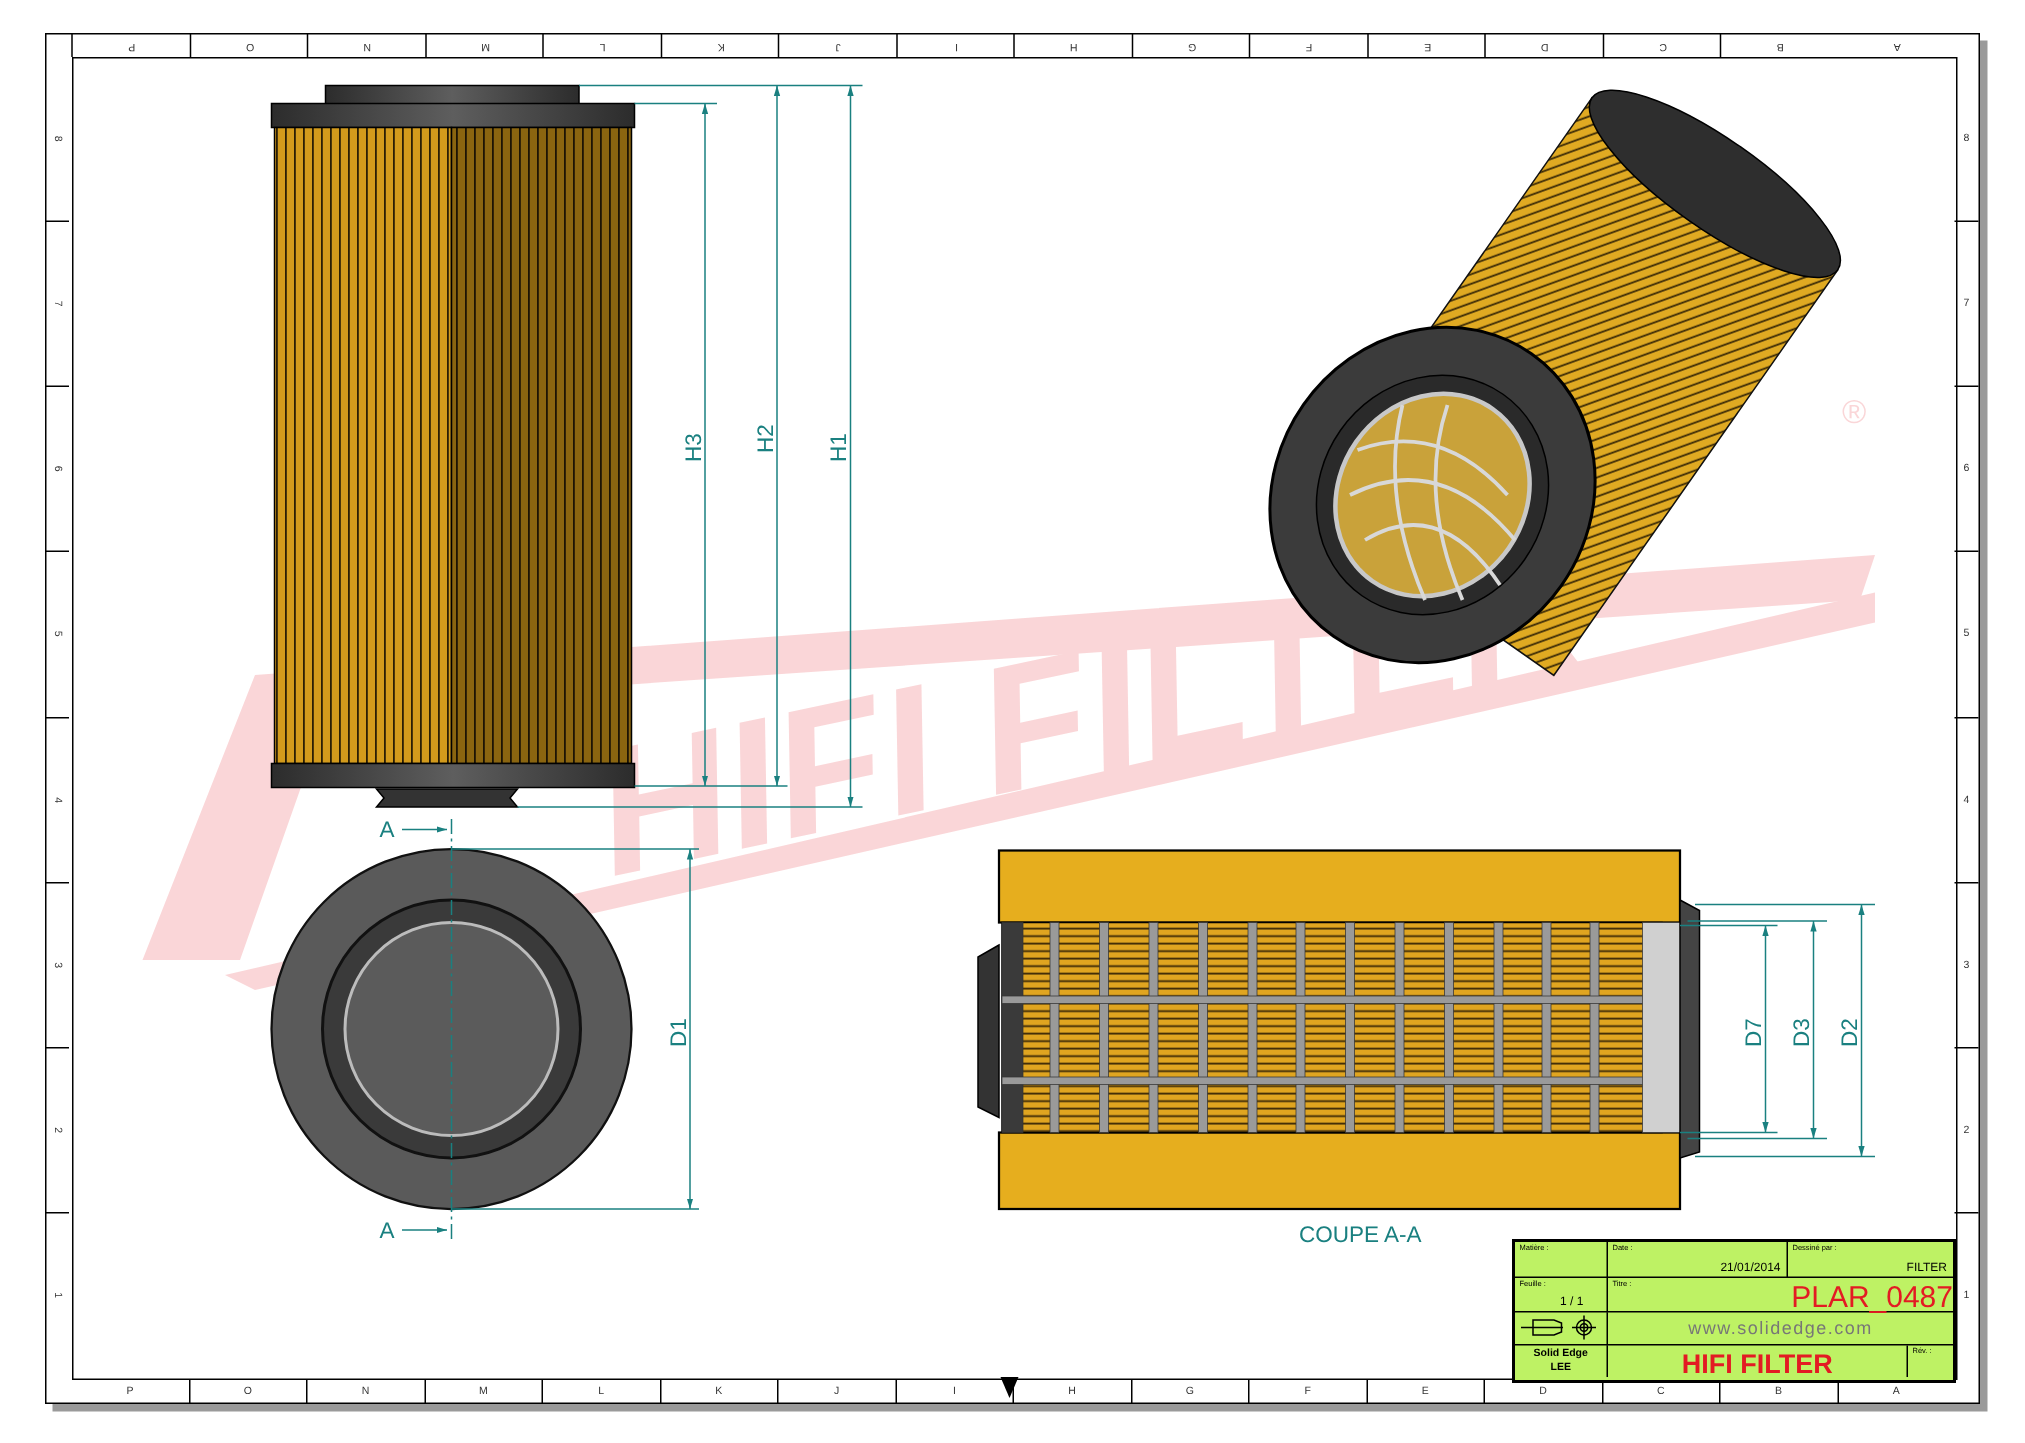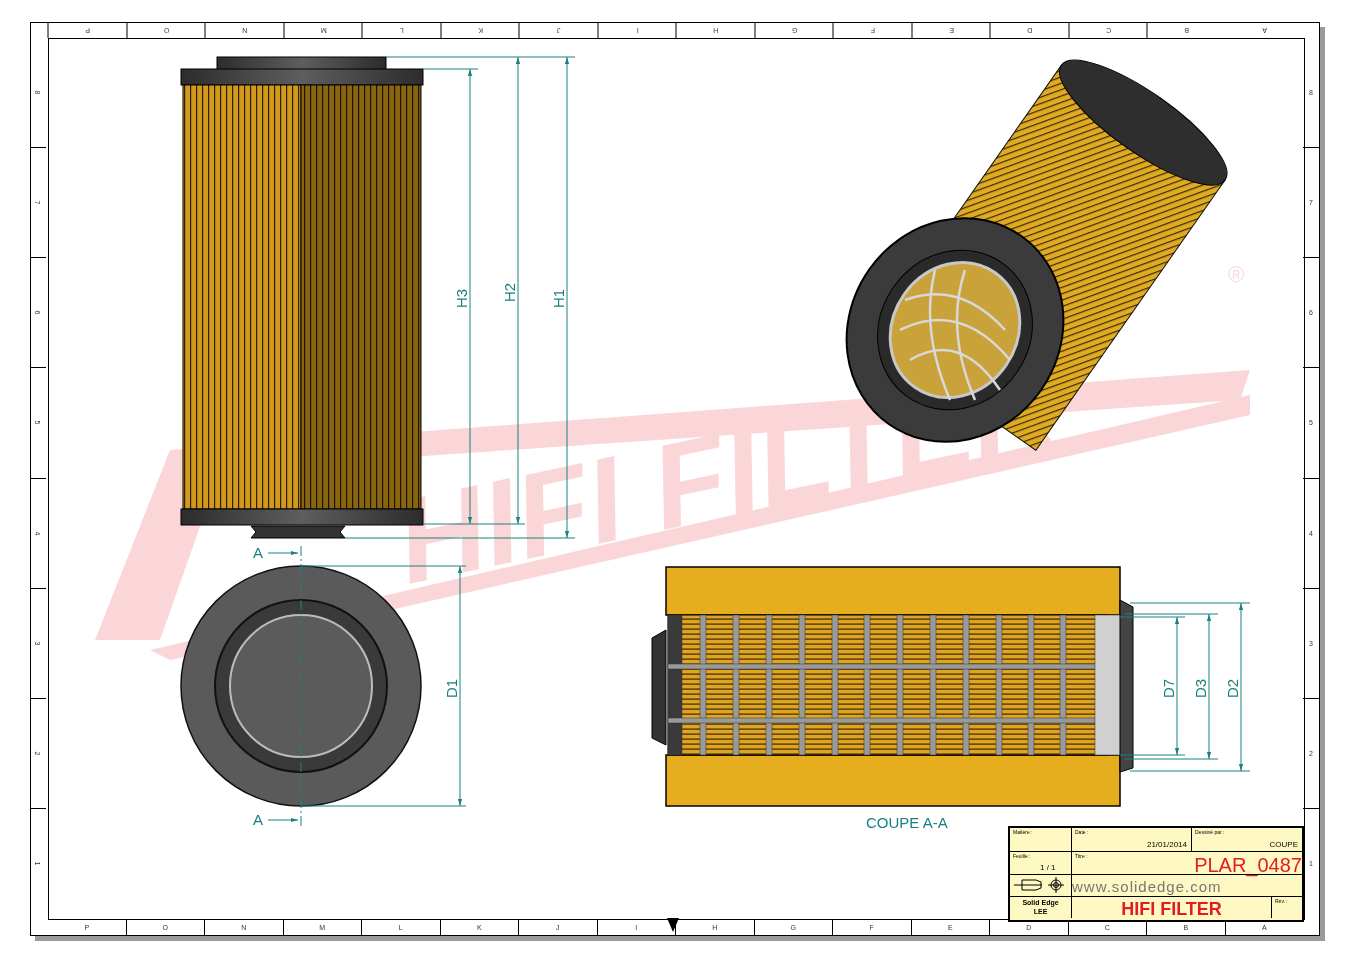--- a/index.html
+++ b/index.html
@@ -12,27 +12,27 @@
   .zone-top div:last-child,.zone-bot div:last-child{border-right:none;}
   .zone-top div{transform:rotate(180deg);}
   .zone-left,.zone-right{position:absolute;top:38px;width:16px;height:880px;display:flex;flex-direction:column;}
   .zone-left{left:30px;} .zone-right{left:1303px;}
   .zone-left div,.zone-right div{flex:1;border-bottom:1px solid #000;font-size:7px;color:#333;display:flex;align-items:center;justify-content:center;}
   .zone-left div:last-child,.zone-right div:last-child{border-bottom:none;}
   .zone-left div span{transform:rotate(90deg);display:inline-block;}
   .center-mark{position:absolute;left:667px;top:918px;width:0;height:0;border-left:6px solid transparent;border-right:6px solid transparent;border-top:14px solid #000;}
   svg.draw{position:absolute;left:0;top:0;}
   .dim-label{font-family:"Liberation Sans",sans-serif;fill:#1a8080;font-size:15px;}
-  .title-block{position:absolute;left:1008px;top:826px;width:292px;height:92px;border:2px solid #000;background:#fef9c3;font-family:"Liberation Sans",sans-serif;}
+  .title-block{position:absolute;left:1008px;top:826px;width:292px;height:92px;border:2px solid #000;background:#bef264;font-family:"Liberation Sans",sans-serif;}
   .tb-cell{position:absolute;border-right:1px solid #000;border-bottom:1px solid #000;box-sizing:border-box;}
   .tb-lbl{position:absolute;left:3px;top:1px;font-size:5px;color:#000;}
   .tb-val{position:absolute;font-size:8px;color:#000;}
   .plar{position:absolute;left:0;right:0;top:2px;text-align:right;color:#e31b23;font-size:20px;}
   .hifi{position:absolute;left:0;right:0;top:2px;text-align:center;color:#e31b23;font-size:18px;font-weight:bold;}
-  .web{position:absolute;left:0;right:0;top:3px;color:#777;font-size:15px;letter-spacing:1px;}
+  .web{position:absolute;left:0;right:0;top:3px;text-align:center;color:#777;font-size:12px;letter-spacing:1px;}
   .se{position:absolute;left:0;right:0;top:1px;text-align:center;color:#000;font-size:7px;font-weight:bold;line-height:9px;}
 </style>
 </head>
 <body>
 
 <div class="sheet"></div>
 
 <div class="zone-top">
   <div>P</div>
   <div>O</div>
@@ -242,21 +242,21 @@
 <div class="title-block">
   <div class="tb-cell" style="left:0;top:0;width:62px;height:24px;">
     <span class="tb-lbl">Matière :</span>
   </div>
   <div class="tb-cell" style="left:62px;top:0;width:120px;height:24px;">
     <span class="tb-lbl">Date :</span>
     <span class="tb-val" style="right:4px;top:12px;">21/01/2014</span>
   </div>
   <div class="tb-cell" style="left:182px;top:0;width:110px;height:24px;border-right:none;">
     <span class="tb-lbl">Dessiné par :</span>
-    <span class="tb-val" style="right:4px;top:12px;">COUPE</span>
+    <span class="tb-val" style="right:4px;top:12px;">FILTER</span>
   </div>
   <div class="tb-cell" style="left:0;top:24px;width:62px;height:23px;">
     <span class="tb-lbl">Feuille :</span>
     <span class="tb-val" style="left:30px;top:11px;">1 / 1</span>
   </div>
   <div class="tb-cell" style="left:62px;top:24px;width:230px;height:23px;border-right:none;">
     <span class="tb-lbl">Titre :</span>
     <div class="plar">PLAR_0487</div>
   </div>
   <div class="tb-cell" style="left:0;top:47px;width:62px;height:22px;">

